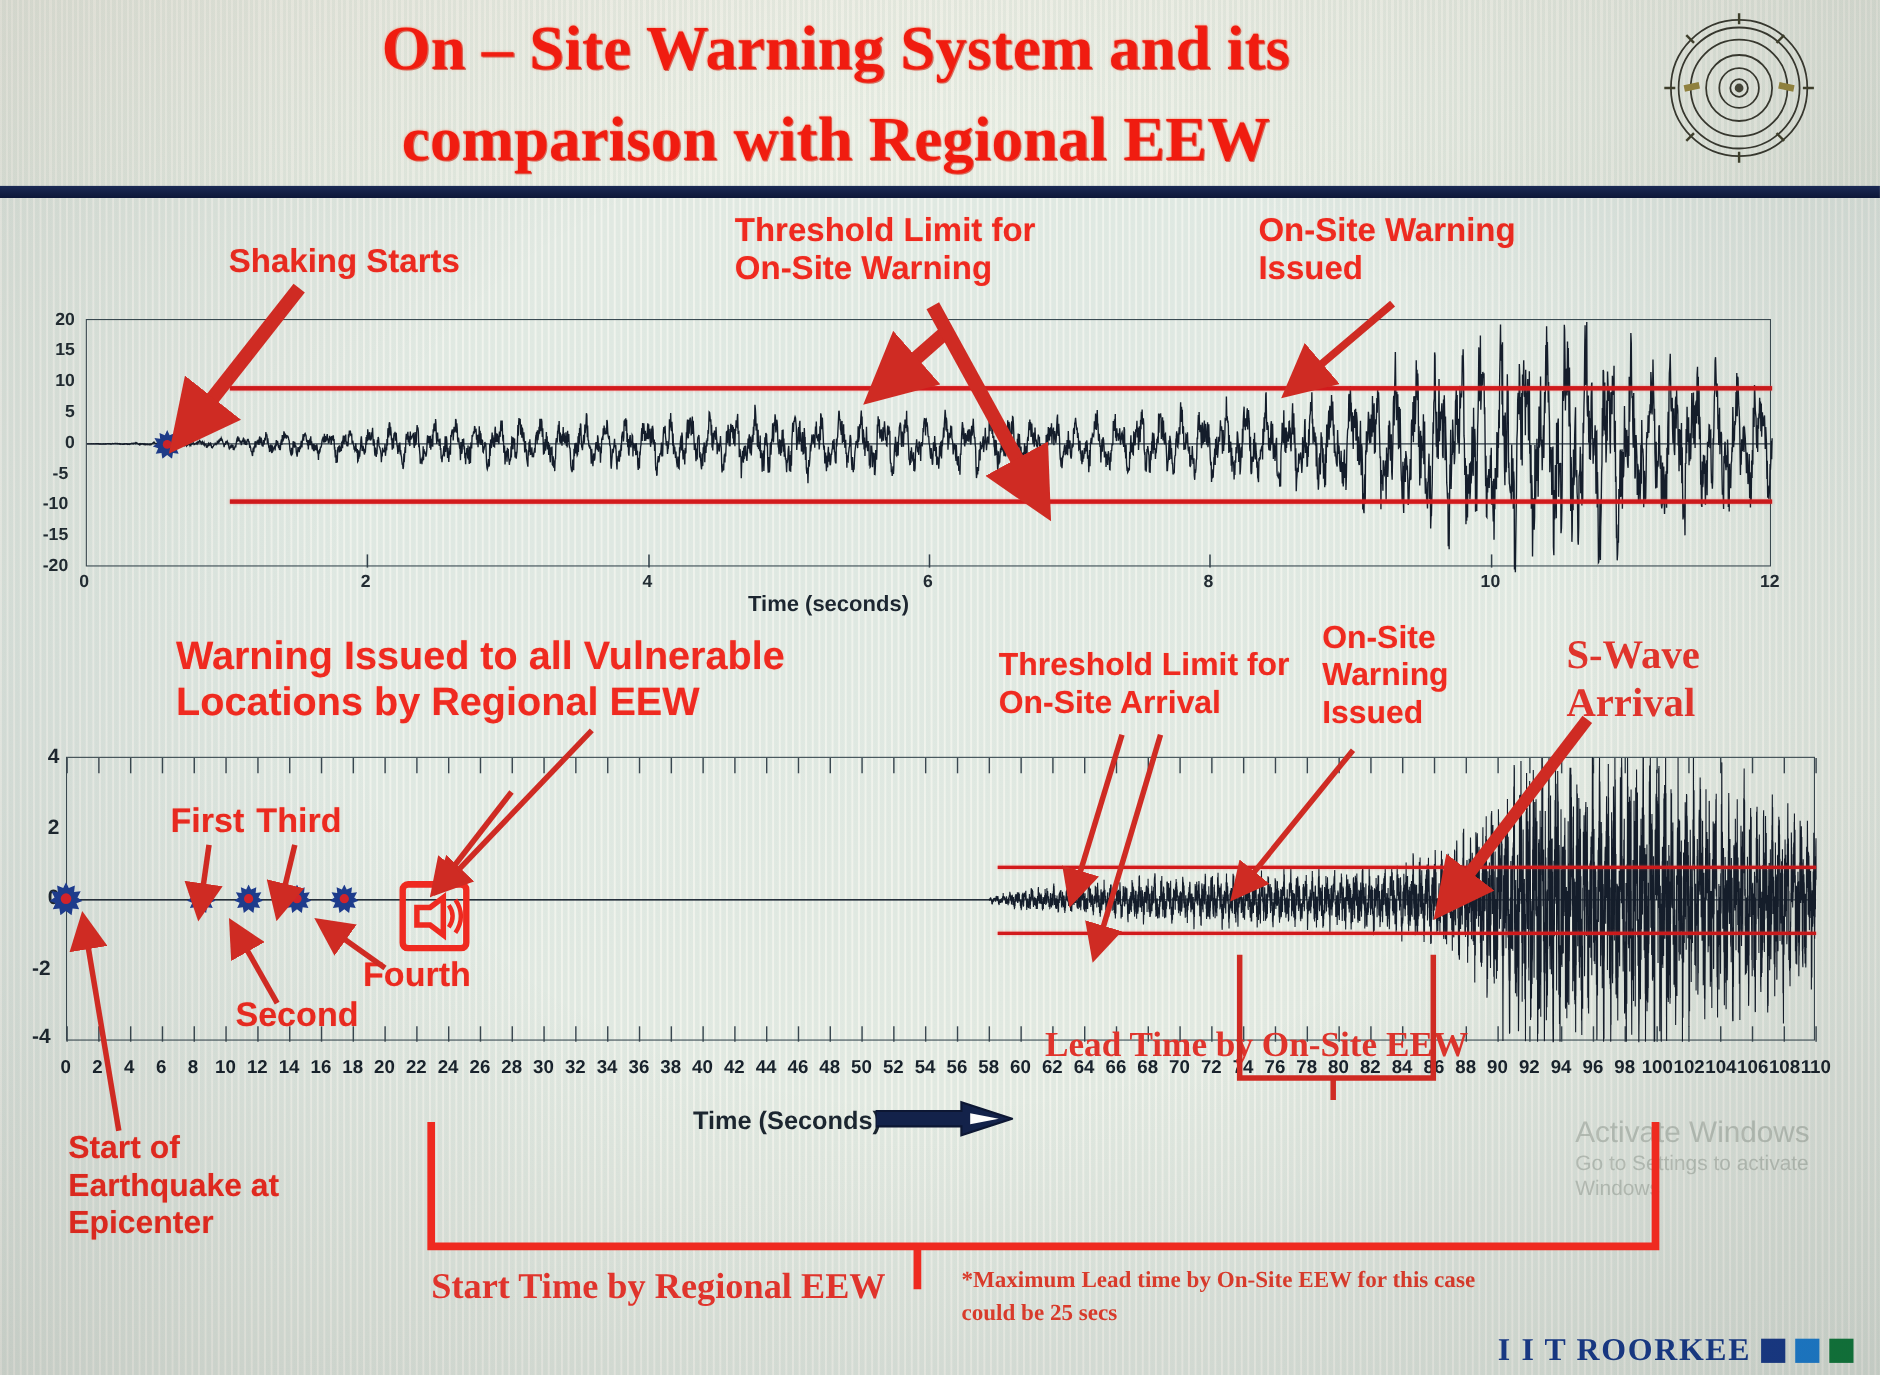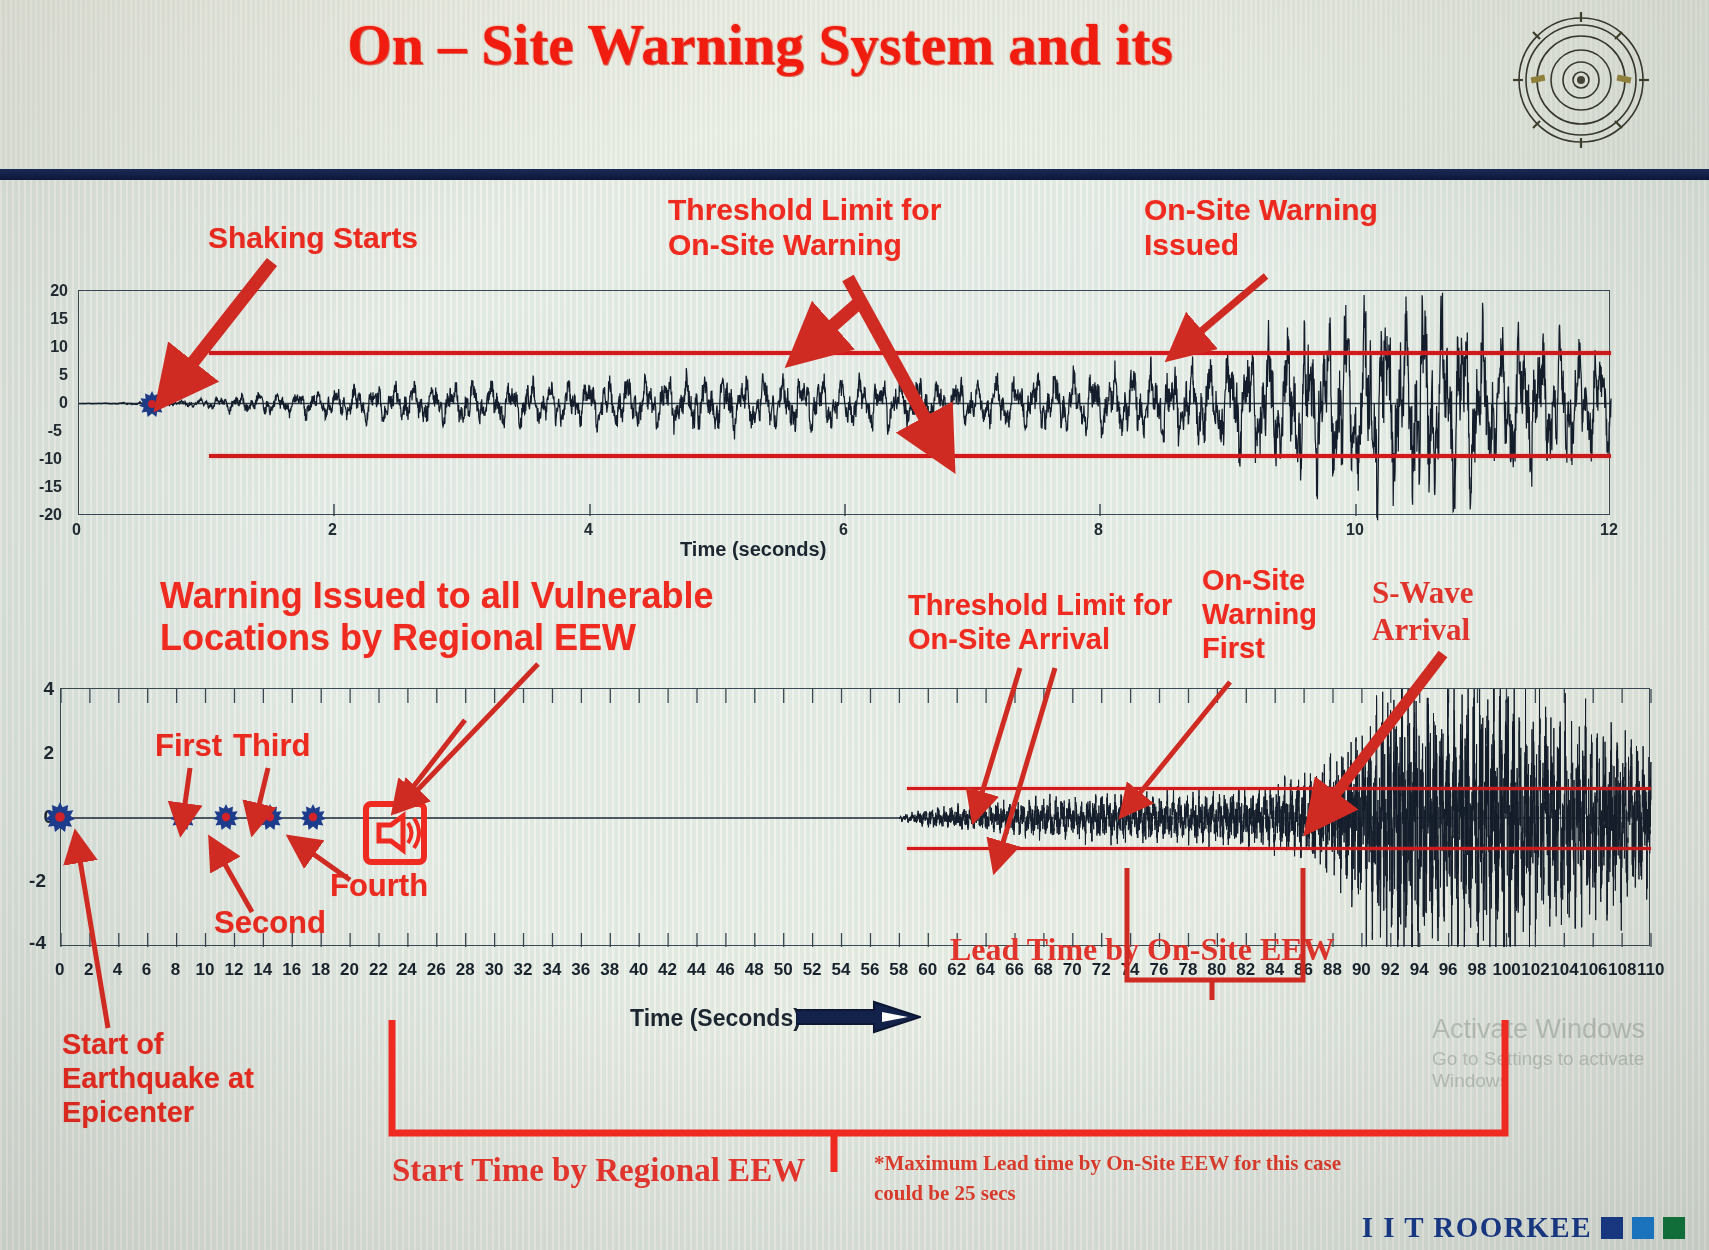--- a/index.html
+++ b/index.html
@@ -121,20 +121,21 @@
 </style>
 </head>
 <body>
 
 <div id="root">
   <div class="slide-bg"></div>
 
   <div class="header">
     <div class="title">
       <div>On – Site Warning System and its</div>
+      <div>comparison with Regional EEW</div>
     </div>
     <svg class="logo" viewBox="0 0 140 150">
       <g fill="none" stroke="#2b2b22" stroke-width="1.6">
         <circle cx="70" cy="72" r="62"></circle>
         <circle cx="70" cy="72" r="55"></circle>
         <circle cx="70" cy="72" r="44"></circle>
         <circle cx="70" cy="72" r="30"></circle>
         <circle cx="70" cy="72" r="18"></circle>
         <circle cx="70" cy="72" r="8"></circle>
       </g>
@@ -218,22 +219,22 @@
 
     <div class="axis-title" style="left:680px;top:358px;">Time (seconds)</div>
   </div>
 
   <div class="anno" style="left:160px;top:575px;font-size:36px;z-index:5;">Warning Issued to all Vulnerable
 Locations by Regional EEW</div>
   <div class="anno" style="left:908px;top:588px;font-size:29px;z-index:5;">Threshold Limit for
 On-Site Arrival</div>
   <div class="anno" style="left:1202px;top:563px;font-size:29px;z-index:5;">On-Site
 Warning
-First</div>
-  <div class="anno-serif" style="left:1372px;top:574px;font-size:31px;z-index:5;">S-Wave
+Issued</div>
+  <div class="anno-serif" style="left:1424px;top:574px;font-size:37px;z-index:5;">S-Wave
 Arrival</div>
 
   <div class="chart" id="chart-bottom">
 
     <div class="plotbox" id="bot-plot">
       <svg class="wave" width="1590" height="258" viewBox="0 0 1590 258">
         <line x1="0" y1="129" x2="1590" y2="129" stroke="#2c3a44" stroke-width="1.2"></line>
         <g id="bot-ticks-top" stroke="#394750" stroke-width="1.3">
             <line x1="0.0" y1="0" x2="0.0" y2="14"></line>
             <line x1="28.9" y1="0" x2="28.9" y2="14"></line>

